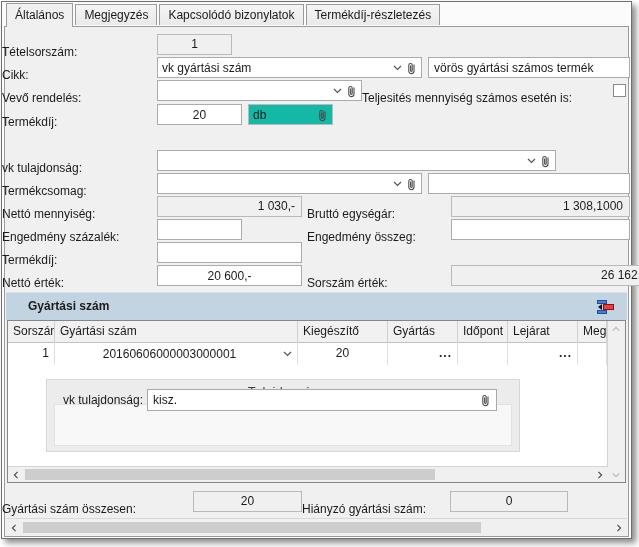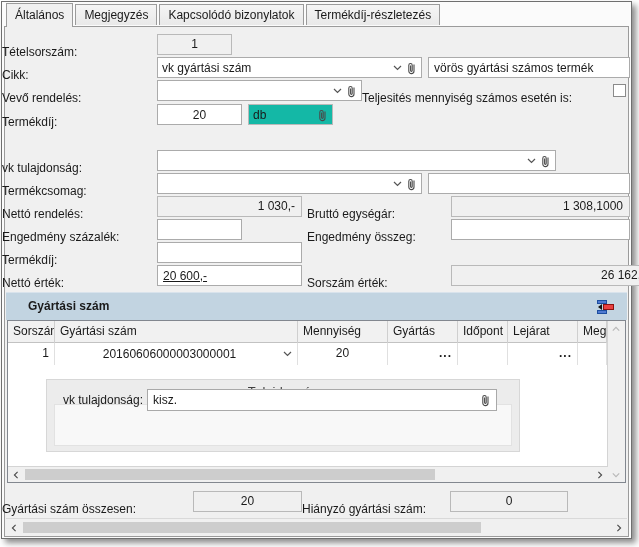--- a/index.html
+++ b/index.html
@@ -14,21 +14,21 @@
   .tab.active{background:#f0f0f0;height:23px;line-height:22px;margin-top:-1px;z-index:7;}
   .panel{position:absolute;left:2px;top:24px;width:623px;height:509px;background:#f0f0f0;border:1px solid #9b9b9b;}
   
   .row{position:absolute;left:0;width:629px;height:21px;}
   .lbl{position:absolute;top:8px;height:21px;line-height:21px;text-align:left;white-space:nowrap;}
   .disp{position:absolute;top:0;height:21px;line-height:19px;background:#f0f0f0;border:1px solid #b9b9b9;
         box-sizing:border-box;padding:0 6px;white-space:nowrap;}
   .disp.num{text-align:right;} .disp.ctr{text-align:center;}
   .inp{position:absolute;top:0;height:21px;border:1px solid #ababab;background:#fff;box-sizing:border-box;
        padding:0 5px;font-family:"Liberation Sans",sans-serif;font-size:12px;color:#1a1a1a;}
-  .inp.num{text-align:left;text-decoration:underline;} .inp.ctr{text-align:center;}
+  .inp.num{text-align:center;} .inp.ctr{text-align:center;}
   .combo{position:absolute;top:0;height:21px;border:1px solid #ababab;background:#fff;box-sizing:border-box;
          display:flex;align-items:center;padding:0 4px;}
   .combo .cv{flex:1;overflow:hidden;white-space:nowrap;}
   .icsp{flex:none;display:flex;align-items:center;margin-left:4px;}
   .unitf{background:#14b8a6;border-color:#b9b9b9;}
   .chk{position:absolute;width:13px;height:13px;background:#fff;border:1px solid #8a8a8a;box-sizing:border-box;}
   
   .secbar{position:absolute;left:4px;top:290px;width:621px;height:27px;background:#c2d4e1;
           border-top:1px solid #d9e3ec;}
   .secbar .t{position:absolute;left:22px;top:0;line-height:27px;font-weight:bold;}
@@ -163,21 +163,21 @@
       <span class="icsp">
         <svg width="11" height="14" viewBox="0 0 11 14">
               <path d="M8 3.5 V10 a2.6 2.6 0 0 1 -5.2 0 V4.2 a1.7 1.7 0 0 1 3.4 0 V9.6 a0.8 0.8 0 0 1 -1.6 0 V4.6" stroke="#4a4a4a" stroke-width="1.1" fill="none"></path>
             </svg>
       </span>
     </div>
     <input class="inp" style="left: 426px; width: 202px;" value="">
   </div>
 
   <div class="row" style="top:194px">
-    <div class="lbl" style="left:0;width:148px">Nettó rendelés:</div>
+    <div class="lbl" style="left:0;width:148px">Nettó mennyiség:</div>
     <div class="disp num" style="left:155px;width:145px">1 030,-</div>
     <div class="lbl" style="left:305px;width:138px">Bruttó egységár:</div>
     <div class="disp num" style="left:449px;width:179px">1 308,1000</div>
   </div>
 
   <div class="row" style="top:217px">
     <div class="lbl" style="left:0;width:148px">Engedmény százalék:</div>
     <input class="inp" style="left: 155px; width: 85px;" value="">
     <div class="lbl" style="left:305px;width:138px">Engedmény összeg:</div>
     <input class="inp" style="left: 449px; width: 179px;" value="">
@@ -204,21 +204,21 @@
         <rect x="6.5" y="5.5" width="10" height="5" fill="#e84040" stroke="#8c1111"></rect>
         <polygon points="1,8 5,5 5,11" fill="#111"></polygon>
       </svg>
     </div>
   </div>
 
   <div class="grid">
     <div class="ghead">
       <div class="gh" style="width:47px">Sorszám</div>
       <div class="gh" style="width:243px">Gyártási szám</div>
-      <div class="gh" style="width:90px">Mennyiség</div>
+      <div class="gh" style="width:90px">Kiegészítő</div>
       <div class="gh" style="width:70px">Gyártás</div>
       <div class="gh" style="width:50px">Időpont</div>
       <div class="gh" style="width:70px">Lejárat</div>
       <div class="gh" style="width:29px">Megj</div>
     </div>
     <div class="grow">
       <div class="gc num" style="width:47px">1</div>
       <div class="gc rowcombo" style="width:243px">
         <span class="cv">20160606000003000001</span>
         <span class="icsp">

